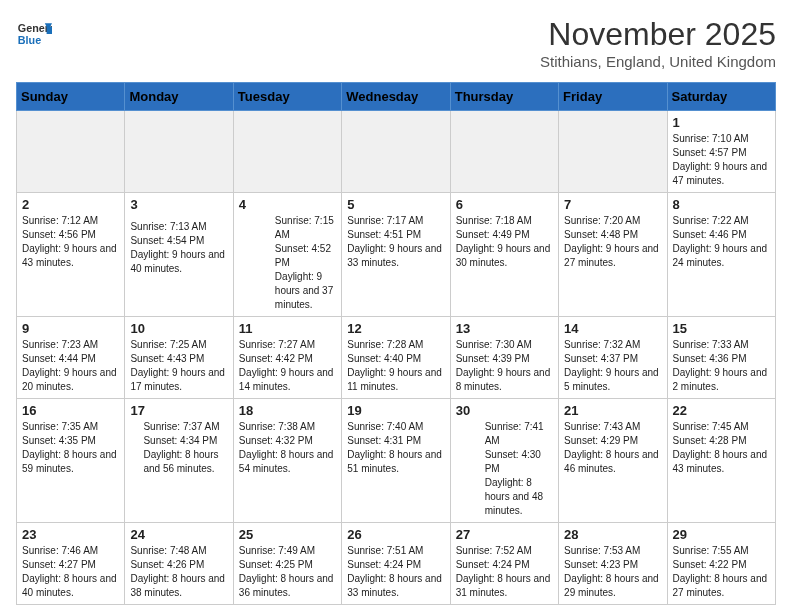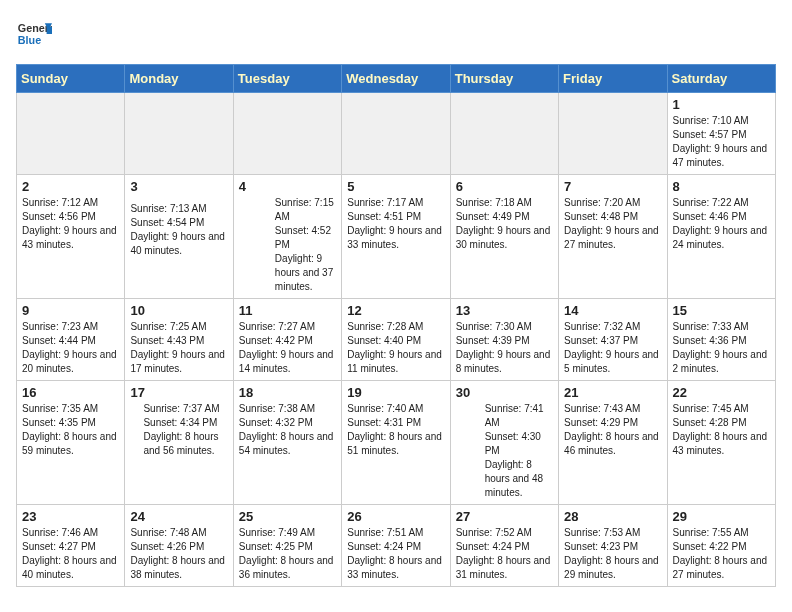--- a/index.html
+++ b/index.html
@@ -37,21 +37,21 @@
       font-size: 15px;
       color: #555;
     }
     .calendar-table {
       width: 100%;
       border-collapse: collapse;
       border: 1px solid #bbb;
     }
     .calendar-table thead tr th {
       background-color: #2c6fbe;
-      color: #fef9c3;
+      color: #000000;
       font-size: 13px;
       font-weight: bold;
       padding: 6px 4px;
       border: 1px solid #5590d0;
       text-align: left;
     }
     .calendar-table tbody tr td {
       border: 1px solid #ccc;
       vertical-align: top;
       padding: 4px 5px;
@@ -80,20 +80,24 @@
 
 <div class="header-section">
   <div class="logo">
     <svg class="logo-icon" viewBox="0 0 40 40">
       <text x="2" y="18" font-size="12" fill="#333" font-family="Arial" font-weight="bold">General</text>
       <text x="2" y="31" font-size="12" fill="#1a6fba" font-family="Arial" font-weight="bold">Blue</text>
       <polygon points="32,8 40,8 36,16" fill="#1a6fba"></polygon>
       <polygon points="34,12 40,12 40,20 34,20" fill="#1a6fba"></polygon>
     </svg>
   </div>
+  <div class="title-section">
+    <div class="calendar-title">November 2025</div>
+    <div class="calendar-subtitle">Stithians, England, United Kingdom</div>
+  </div>
 </div>
 
 <table class="calendar-table">
   <thead>
     <tr>
     <th>Sunday</th>
         <th>Monday</th>
         <th>Tuesday</th>
         <th>Wednesday</th>
         <th>Thursday</th>

